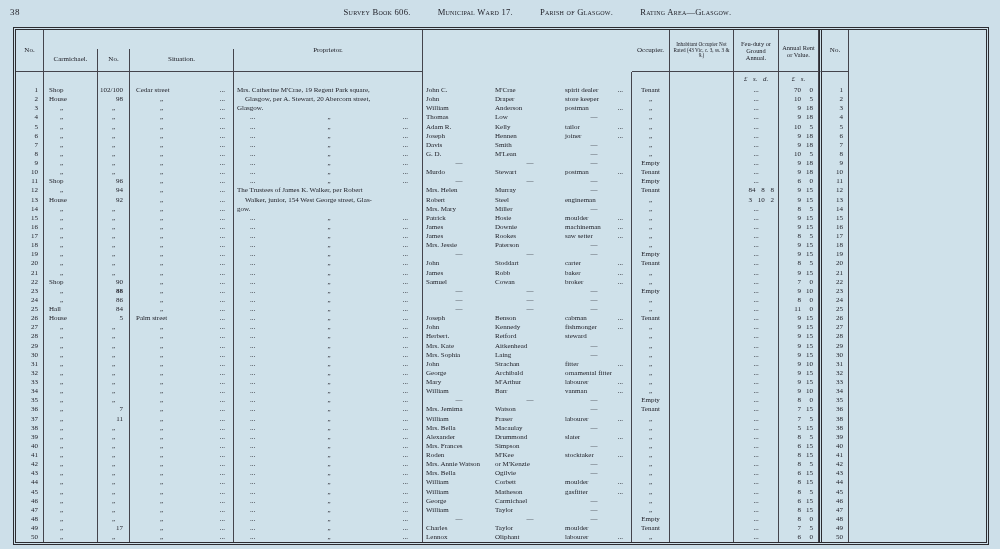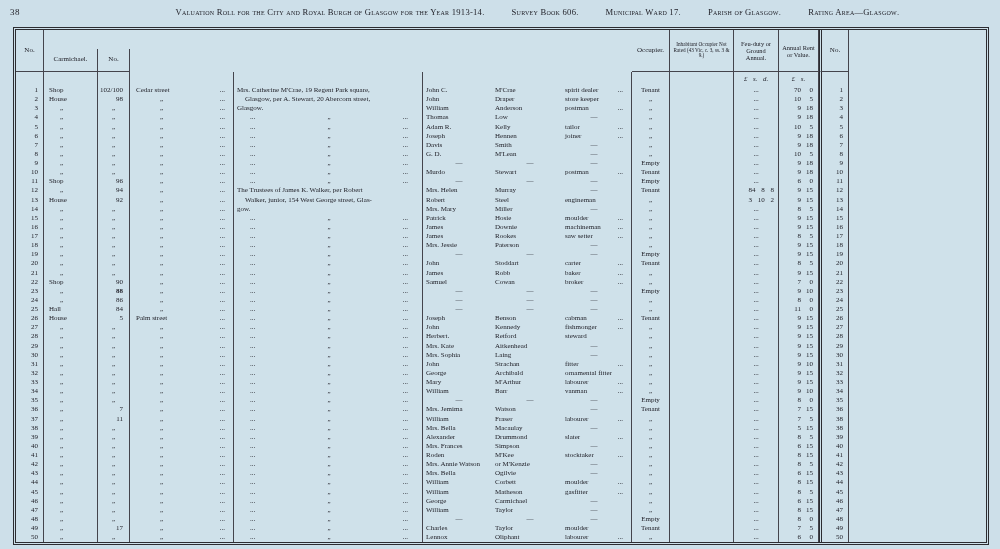--- a/index.html
+++ b/index.html
@@ -69,33 +69,34 @@
   .rent .rl { width:22px; text-align:right; display:inline-block; }
   .rent .rs { width:15px; text-align:right; padding-right:3px; display:inline-block; }
   .num-right { text-align:right; padding-right:5px; }
 </style>
 </head>
 <body>
 
 <div class="topbar">
   <span class="pageno">38</span>
   <div class="titleline">
-    <span class="title-item">Valuation Roll for the City and Royal Burgh of Glasgow for the Year 1913-14.</span>
     <span class="title-item">Survey Book 606.</span>
     <span class="title-item">Municipal Ward 17.</span>
     <span class="title-item">Parish of Glasgow.</span>
     <span class="title-item">Rating Area—Glasgow.</span>
   </div>
 </div>
 
 <div class="table-outer">
   <div id="grid">
     <div class="hc rows12" style="grid-column:1">No.</div>
     <div class="hc" style="grid-column:2;grid-row:2">Carmichael.</div>
     <div class="hc" style="grid-column:3;grid-row:2">No.</div>
+    <div class="hc" style="grid-column:4;grid-row:2">Situation.</div>
+    <div class="hc rows12" style="grid-column:5">Proprietor.</div>
     <div class="hc rows12" style="grid-column:7">Occupier.</div>
     <div class="hc rows12 tiny" style="grid-column:8">Inhabitant Occupier Not Rated (43 Vic. c. 3, ss. 3 &amp; 9.)</div>
     <div class="hc rows12 small" style="grid-column:9">Feu-duty or Ground Annual.</div>
     <div class="hc rows12 small" style="grid-column:10">Annual Rent or Value.</div>
     <div class="hc rows12 dbl-left" style="grid-column:11">No.</div>
     <div class="cell cur" style="grid-column:9;grid-row:3">£ s. d.</div>
     <div class="cell cur" style="grid-column:10;grid-row:3">£ s.</div>
   <div class="cell " style="grid-area: 3 / 1;"></div>
       <div class="cell " style="grid-area: 3 / 2;"></div>
       <div class="cell " style="grid-area: 3 / 3;"></div>

